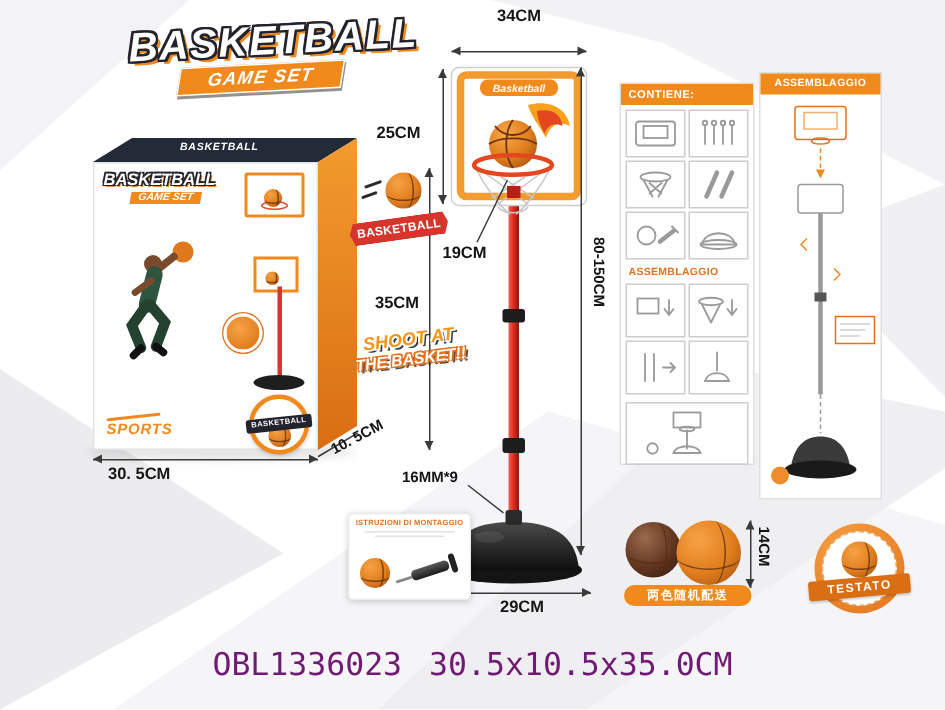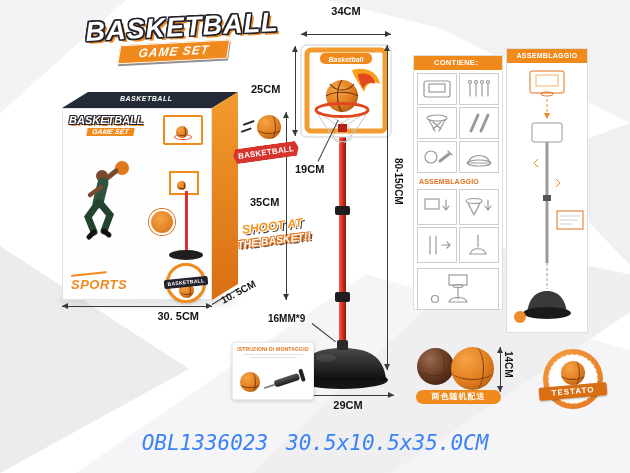--- a/index.html
+++ b/index.html
@@ -48,37 +48,37 @@
     text-shadow:-1px -1px 0 #23232e,1px -1px 0 #23232e,-1px 1px 0 #23232e,1px 1px 0 #23232e,1.5px 1.5px 0 #f08a1d;}
   .bf-sub{position:absolute;left:24px;top:19px;background:#f08a1d;color:#fff;font-size:7px;font-style:italic;
     font-weight:bold;padding:0 5px 1px;transform:skewX(-10deg);}
   .bf-hoop{position:absolute;right:8px;top:6px;width:36px;height:26px;border:2px solid #f08a1d;background:#fff;border-radius:2px;}
   .bf-rim{position:absolute;left:9px;top:17px;width:16px;height:4px;border:1px solid #e2471f;border-radius:50%;}
   .bf-board{position:absolute;right:12px;top:62px;width:26px;height:20px;border:2px solid #f08a1d;background:#fff;}
   .bf-pole{position:absolute;right:23px;top:82px;width:3px;height:62px;background:#d6342c;}
   .bf-base{position:absolute;right:8px;top:141px;width:34px;height:10px;background:#1e1e1e;border-radius:50%;}
   .bf-badge{position:absolute;right:36px;top:100px;width:22px;height:22px;border-radius:50%;
     background:radial-gradient(circle at 40% 35%,#f6a345,#d96e12);border:2px solid #fff;box-shadow:0 0 0 1px #e2711d;}
-  .bf-sports{position:absolute;left:8px;bottom:7px;color:#f08a1d;font-weight:bold;font-style:italic;font-size:13px;letter-spacing:.5px;}
+  .bf-sports{position:absolute;left:8px;bottom:7px;color:#f08a1d;font-weight:bold;font-style:italic;font-size:10px;letter-spacing:.5px;}
   .bf-sports::before{content:"";position:absolute;left:0;top:-4px;width:36px;height:2px;background:#f08a1d;transform:rotate(-6deg);border-radius:2px;}
 
   
   .ribbon{left:233px;top:145px;width:66px;height:15px;transform:rotate(-8deg);background:#d6342c;
     clip-path:polygon(3px 0,63px 0,66px 7px,63px 15px,3px 15px,0 7px);box-shadow:0 1px 2px rgba(0,0,0,.3);}
   .ribbon span{display:block;text-align:center;font-size:8px;font-weight:bold;color:#fff;line-height:15px;letter-spacing:.2px;}
   .slogan-wrap{left:234px;top:219px;width:78px;transform:rotate(-7deg);text-align:center;}
   .slogan1{font-size:12px;font-weight:900;font-style:italic;color:#f7941d;
     text-shadow:-1px -1px 0 #fff,1px -1px 0 #fff,-1px 1px 0 #fff,1px 1px 0 #fff,2px 2px 0 rgba(35,35,46,.9);}
   .slogan2{font-size:10.5px;font-weight:900;font-style:italic;color:#fff;margin-top:1px;
     text-shadow:-1px -1px 0 #e2711d,1px -1px 0 #e2711d,-1px 1px 0 #e2711d,1px 1px 0 #e2711d,2px 2px 0 rgba(35,35,46,.8);}
 
   
   .panel{background:#fff;border:1px solid #dedede;box-sizing:border-box;}
   .panel-header{height:14px;background:#f08a1d;color:#fff;font-size:7.5px;font-weight:bold;line-height:14px;
-    padding-left:20px;letter-spacing:.3px;}
+    padding-left:5px;letter-spacing:.3px;}
   .panel-header.center{text-align:center;padding-left:0;font-size:7px;}
   .items-grid,.steps-grid{display:grid;grid-template-columns:1fr 1fr;gap:2px;padding:3px;}
   .cell{border:1px solid #cdcdcd;display:flex;align-items:center;justify-content:center;}
   .items-grid .cell{height:30px;}
   .steps-grid .cell{height:34px;}
   .wide-cell{margin:2px 3px 3px;border:1px solid #cdcdcd;height:40px;display:flex;align-items:center;justify-content:center;}
   .asm-label{font-size:7px;font-weight:bold;color:#e2711d;padding:2px 0 1px 5px;letter-spacing:.2px;}
   .sketch{stroke:#9a9a9a;fill:none;stroke-width:1.2;stroke-linecap:round;}
 
   
@@ -97,21 +97,21 @@
     border-radius:2px;box-shadow:0 1px 2px rgba(0,0,0,.25);text-align:center;}
   .testato-band span{font-size:8px;font-weight:bold;color:#fff;letter-spacing:1px;line-height:13px;display:block;}
 
   .badge{left:166px;top:263px;width:40px;height:40px;border-radius:50%;background:#fff;border:3px solid #f08a1d;
     box-sizing:border-box;box-shadow:0 1px 3px rgba(0,0,0,.2);}
   .badge-band{position:absolute;left:-5px;top:12px;width:44px;height:9px;background:#23232e;transform:rotate(-6deg);
     border-radius:2px;text-align:center;}
   .badge-band span{font-size:5px;font-weight:bold;color:#fff;letter-spacing:.3px;line-height:9px;display:block;}
 
   .footer-line{position:absolute;left:0;right:0;top:431px;text-align:center;
-    font-family:"DejaVu Sans Mono",monospace;font-size:21px;color:#3b82f6;font-style:italic;}
+    font-family:"DejaVu Sans Mono",monospace;font-size:21px;color:#701a75;}
   .motion-line{position:absolute;height:1.5px;background:#2a2a2a;transform-origin:0 50%;border-radius:1px;}
 </style>
 </head>
 <body>
 
 <div id="canvas">
 
   <div class="poly" style="clip-path:polygon(0% 0%,20% 0%,0% 24%);background:#f3f3f5"></div>
   <div class="poly" style="clip-path:polygon(52% 0%,100% 0%,100% 26%,70% 6%);background:#f2f2f4"></div>
   <div class="poly" style="clip-path:polygon(100% 26%,100% 56%,84% 34%);background:#f0f0f2"></div>
@@ -149,21 +149,21 @@
     <div class="bf-board">
       <div class="css-ball" style="left:6px;top:8px;width:9px;height:9px"></div>
     </div>
     <div class="bf-pole"></div>
     <div class="bf-base"></div>
     <div class="bf-badge"></div>
     <div class="bf-sports">SPORTS</div>
   </div>
 
   <div class="h-arrow" style="left:62px;top:306px;width:150px"></div>
-  <div class="dim-label" style="left:49px;top:310px;width:150px;text-align:right">30. 5CM</div>
+  <div class="dim-label" style="left:72px;top:310px;width:150px;text-align:left">30. 5CM</div>
   <div class="pointer" style="left:212px;top:304px;width:31px;transform:rotate(-31deg)"></div>
   <div class="dim-label" style="left:219px;top:296px;font-size:10px;transform:rotate(-28deg);transform-origin:0 0">10. 5CM</div>
 
   <svg class="abs" style="left:290px;top:40px" width="112" height="352" viewBox="0 0 112 352">
     <defs>
       <radialGradient id="gBall" cx="0.35" cy="0.3" r="0.9">
         <stop offset="0" stop-color="#f7a847"></stop>
           <stop offset="0.55" stop-color="#e07d1d"></stop>
           <stop offset="1" stop-color="#9c4d10"></stop>
       </radialGradient>

